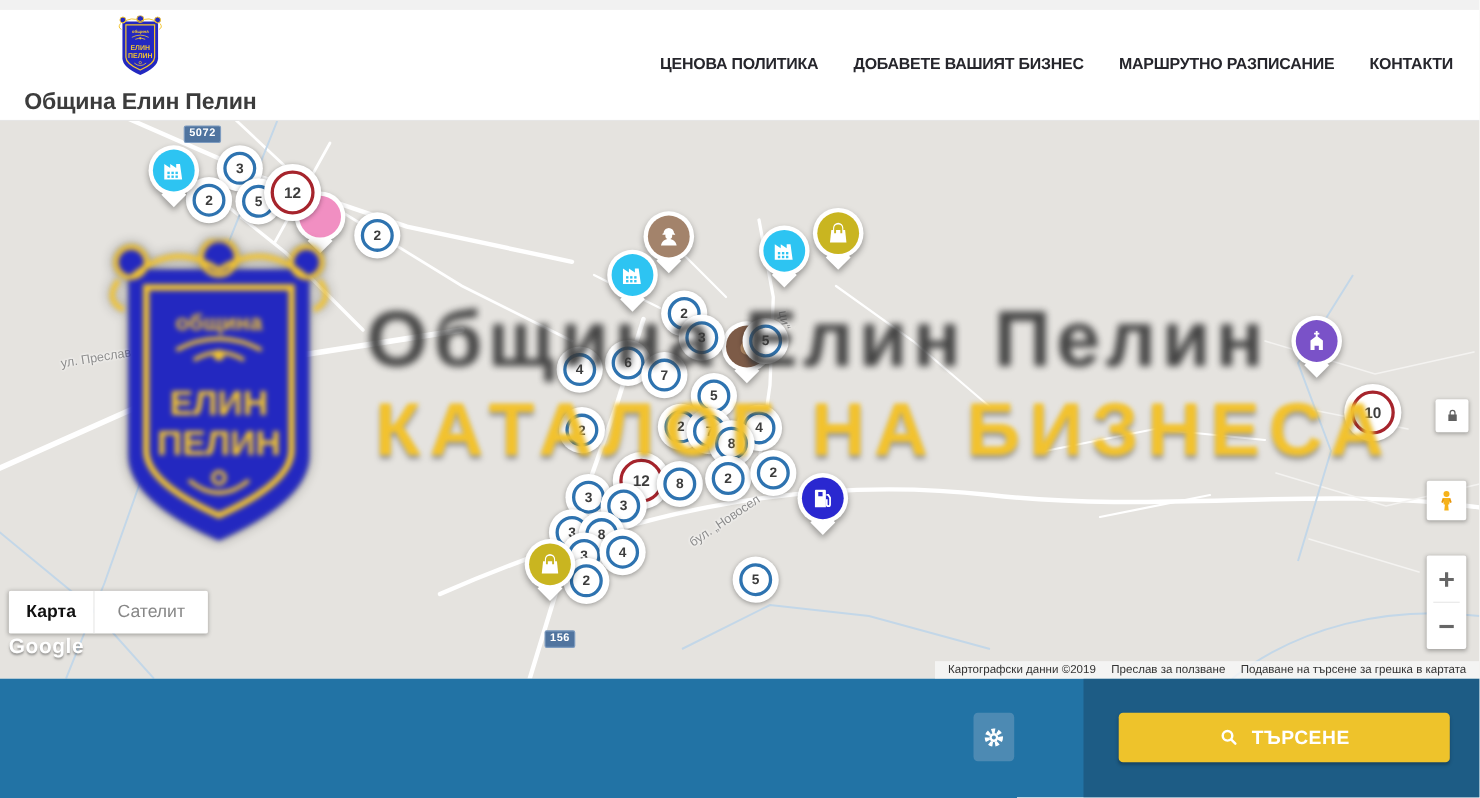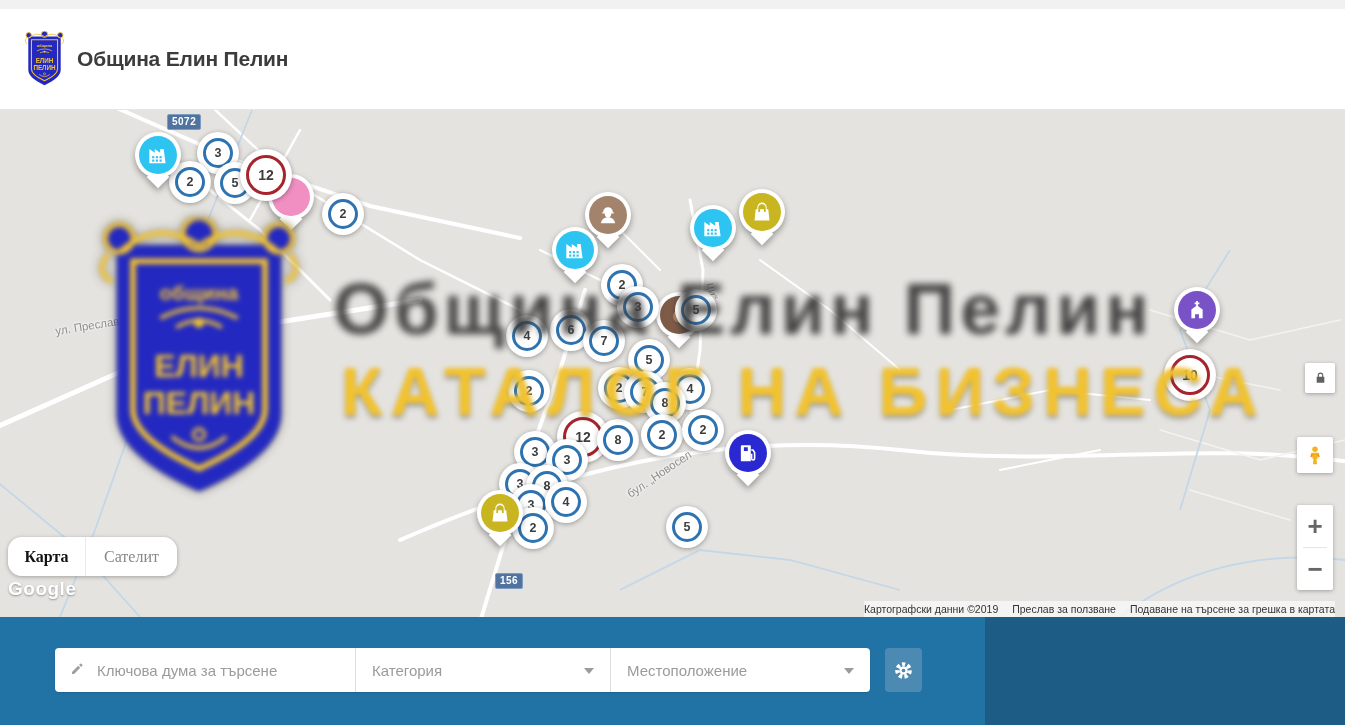--- a/index.html
+++ b/index.html
@@ -1,20 +1,20 @@
 <!DOCTYPE html>
 <html><head>
 <meta charset="utf-8">
 <style>
   * { margin:0; padding:0; box-sizing:border-box; }
   html,body { width:1345px; height:725px; font-family:"Liberation Sans", sans-serif; background:#fff; overflow:hidden; }
 
   
   .header { position:relative; width:1345px; height:110px; background:#fff; border-top:9px solid #f1f1f1; border-bottom:1px solid #e6e6e6; display:flex; align-items:center; justify-content:space-between; padding:0 24px 0 22px; }
-  .brand { display:flex; align-items:center; gap:10px; }
+  .brand { display:flex; align-items:center; gap:10px;flex-direction:column; }
   .brand svg.shield { width:45px; height:57px; }
   .brand-text .t1 { font-size:21px; font-weight:bold; color:#3c3c3c; letter-spacing:-0.2px; }
   .brand-text .t2 { font-size:19px; font-weight:bold; color:#eebc1c; letter-spacing:-0.3px; margin-top:1px; }
   .nav { display:flex; gap:32px; }
   .nav a { font-size:14.5px; font-weight:bold; color:#26262c; text-decoration:none; letter-spacing:-0.2px; cursor:pointer; }
 
   
   .map { position:relative; width:1345px; height:507px; background:#e5e3df; overflow:hidden; cursor:grab; }
   .roads { position:absolute; left:0; top:0; z-index:0; }
 
@@ -36,28 +36,28 @@
   .pin .inner { position:absolute; inset:4px; border-radius:50%; display:flex; align-items:center; justify-content:center; }
   .pin .inner svg { width:26px; height:26px; }
 
   
   .wm { position:absolute; z-index:5; pointer-events:none; }
   .wm-logo { left:85px; top:108px; width:228px; height:287px; filter:blur(2.5px) drop-shadow(0 0 5px rgba(0,0,0,.45)); }
   .wm-title { left:333px; top:158px; font-size:72px; font-weight:bold; color:#3a3a3a; letter-spacing:5px; filter:blur(3.5px); opacity:.94; white-space:nowrap; }
   .wm-sub { left:341px; top:242px; font-size:68px; font-weight:bold; color:#f2c22e; letter-spacing:8px; filter:blur(2px); text-shadow:0 3px 4px rgba(0,0,0,.35); white-space:nowrap; }
 
   
-  .maptype { position:absolute; left:8px; top:427px; z-index:10; display:flex; height:39px; box-shadow:0 1px 4px rgba(0,0,0,.3); border-radius:14px; overflow:hidden; font-family:Liberation Serif, serif; }
+  .maptype { position:absolute; left:8px; top:427px; z-index:10; display:flex; height:39px; box-shadow:0 1px 4px rgba(0,0,0,.3); border-radius:2px; overflow:hidden; font-family:Liberation Sans, sans-serif; }
   .maptype .seg { background:#fff; display:flex; align-items:center; justify-content:center; font-size:16px; cursor:pointer; }
   .maptype .seg.map-on { width:77px; font-weight:bold; color:#111; }
-  .maptype .seg.sat { width:92px; color:#878787; border-left:1px solid #e9e9e9; }
+  .maptype .seg.sat { width:104px; color:#878787; border-left:1px solid #e9e9e9; }
 
   .google-logo { position:absolute; left:8px; top:468px; z-index:10; color:#fff; font-size:19px; font-weight:bold; letter-spacing:0.5px; text-shadow:0 1px 2px rgba(80,80,80,.55); cursor:pointer; }
 
-  .attribution { position:absolute; right:10px; bottom:0; z-index:10; height:16px; background:rgba(248,248,248,.8); display:flex; align-items:center; gap:14px; padding:0 0; font-size:10.5px; color:#333;margin-left:44px; }
+  .attribution { position:absolute; right:0; bottom:0; z-index:10; height:16px; background:rgba(248,248,248,.8); display:flex; align-items:center; gap:14px; padding:0 12px; font-size:10.5px; color:#333;margin-left:44px; }
   .attribution a { color:#333; text-decoration:none; cursor:pointer; }
 
   .ctl { position:absolute; z-index:10; background:#fff; box-shadow:0 1px 4px rgba(0,0,0,.3); border-radius:2px; display:flex; align-items:center; justify-content:center; cursor:pointer; }
   .ctl-lock { left:1305px; top:253px; width:30px; height:30px; }
   .ctl-lock svg { width:17px; height:17px; }
   .ctl-pegman { left:1297px; top:327px; width:36px; height:36px; }
   .ctl-pegman svg { width:22px; height:22px; }
   .ctl-zoom { left:1297px; top:395px; width:36px; height:85px; flex-direction:column; }
   .ctl-zoom .zbtn { width:36px; height:42px; display:flex; align-items:center; justify-content:center; font-size:26px; font-weight:bold; color:#666; cursor:pointer; }
   .ctl-zoom .zdiv { width:24px; height:1px; background:#e6e6e6; }
@@ -101,20 +101,26 @@
       <circle cx="50" cy="46" r="2.2" fill="#f2c430"></circle>
       <text x="50" y="70" text-anchor="middle" font-size="14" font-weight="bold" fill="#f2c430">ЕЛИН</text>
       <text x="50" y="86" text-anchor="middle" font-size="14" font-weight="bold" fill="#f2c430">ПЕЛИН</text>
       <path d="M38 96 Q50 106 62 96" stroke="#f2c430" fill="none" stroke-width="1.6"></path>
       <circle cx="50" cy="95" r="2.4" fill="none" stroke="#f2c430" stroke-width="1.4"></circle>
     </svg>
     <div class="brand-text">
       <div class="t1">Община Елин Пелин</div>
     </div>
   </div>
+  <nav class="nav" id="main-nav">
+      <a>ЦЕНОВА ПОЛИТИКА</a>
+      <a>ДОБАВЕТЕ ВАШИЯТ БИЗНЕС</a>
+      <a>МАРШРУТНО РАЗПИСАНИЕ</a>
+      <a>КОНТАКТИ</a>
+    </nav>
 </header>
 
 <div class="map" id="map">
   <svg class="roads" width="1345" height="507" viewBox="0 0 1345 507">
     <g stroke="#ffffff" fill="none" stroke-linecap="round">
       <path stroke-width="4" d="M110 -5 L240 52 L370 96 L520 128"></path>
       <path stroke-width="3" d="M160 40 L260 120 L330 190"></path>
       <path stroke-width="2.5" d="M210 -5 L290 70 L420 150 L520 200"></path>
       <path stroke-width="2.5" d="M300 20 L250 110"></path>
       <path stroke-width="5" d="M-10 320 L120 262 L260 215 L420 190"></path>
@@ -290,21 +296,21 @@
       <div class="marker cluster" style="left: 533px; top: 418px;">
         <span class="ring">
           <span class="count">2</span>
         </span>
       </div>
       <div class="marker cluster" style="left: 687px; top: 417px;">
         <span class="ring">
           <span class="count">5</span>
         </span>
       </div>
-      <div class="marker cluster red big" style="left: 1190px; top: 265px;">
+      <div class="marker cluster red big" style="left: 1248px; top: 265px;">
         <span class="ring">
           <span class="count">10</span>
         </span>
       </div>
       <div class="marker pin" style="left: 158px; top: 45px;">
         <span class="inner" style="background: rgb(45, 196, 242);">
           <svg viewBox="0 0 24 24">
             <path fill="#fff" d="M4 19.5V6.5l5 3.4V6.5l5 3.4V6.5h3.2l1.8 13Z"></path>
             <g fill="#2dc4f2">
               <rect x="6.6" y="13" width="2" height="2"></rect>
@@ -440,40 +446,29 @@
   <div class="ctl ctl-zoom">
     <div class="zbtn">+</div>
     <div class="zdiv"></div>
     <div class="zbtn">−</div>
   </div>
 </div>
 
 <div class="searchbar">
   <div class="panel"></div>
 
-  <div class="fields">
-    <div class="cell cell-keyword">
-      <span class="pencil">
-        <svg viewBox="0 0 24 24">
-            <path fill="#9aa0a6" d="M4 17.2V20h2.8L15 11.8 12.2 9ZM13.4 7.8l2.8 2.8 1.6-1.6a1 1 0 0 0 0-1.4l-1.4-1.4a1 1 0 0 0-1.4 0Z"></path>
-          </svg>
-      </span>
-      <input type="text" placeholder="Ключова дума за търсене" style="">
-    </div>
-    <div class="cell cell-select cell-cat">
-      <span>Категория</span>
-      <span class="caret"></span>
-    </div>
-    <div class="cell cell-select cell-loc">
-      <span>Местоположение</span>
-      <span class="caret"></span>
-    </div>
-  </div>
 
   <button class="gear-btn">
     <svg viewBox="0 0 24 24">
       <circle cx="12" cy="12" r="7" fill="none" stroke="#fff" stroke-width="5" stroke-dasharray="3.5 2.6"></circle>
       <circle cx="12" cy="12" r="4.6" fill="#fff"></circle>
       <circle cx="12" cy="12" r="2.1" fill="#4d8ab3"></circle>
     </svg>
   </button>
 
+  <button class="search-btn">
+    <svg viewBox="0 0 24 24">
+      <circle cx="10" cy="10" r="5.5" fill="none" stroke="#fff" stroke-width="2.8"></circle>
+      <path stroke="#fff" stroke-width="2.8" stroke-linecap="round" d="M14.4 14.4 19 19"></path>
+    </svg>
+    <span>ТЪРСЕНЕ</span>
+  </button>
 </div>
 
 </body></html>

